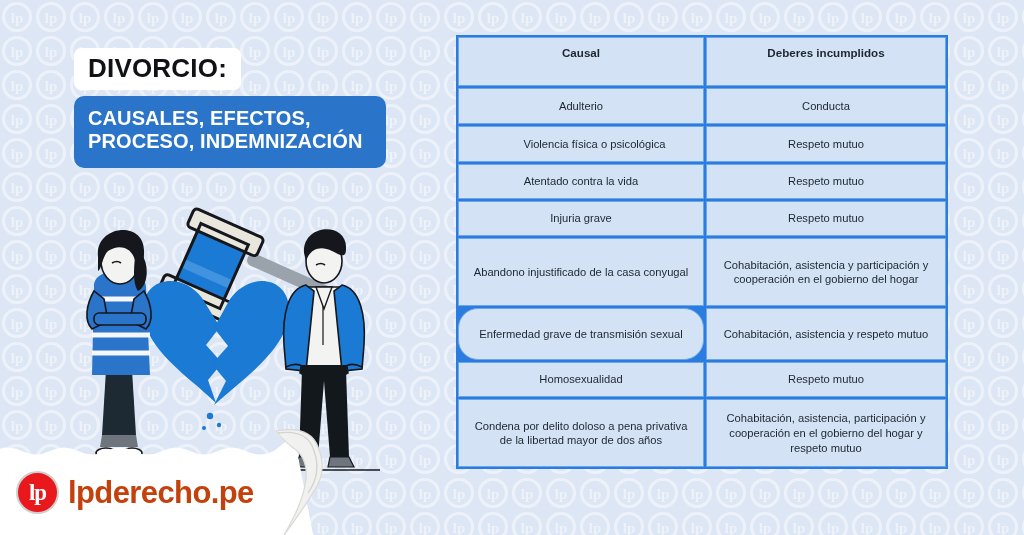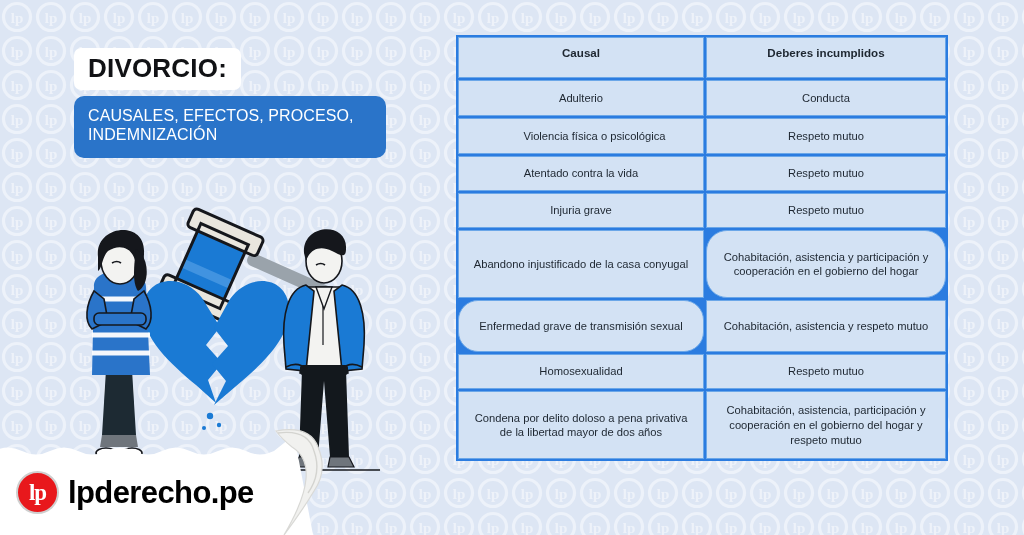--- a/index.html
+++ b/index.html
@@ -39,22 +39,22 @@
     font-size: 26px;
     font-weight: bold;
     letter-spacing: .2px;
     padding: 5px 14px 6px 14px;
     border-radius: 7px;
   }
   #title-main {
     margin-top: 6px;
     background: #2a74c9;
     color: #ffffff;
-    font-size: 16px;
-    font-weight: normal;
+    font-size: 20px;
+    font-weight: bold;
     line-height: 1.17;
     padding: 11px 14px 14px 14px;
     border-radius: 10px;
     letter-spacing: .1px;
   }
   
   #illustration {
     position: absolute;
     left: 80px;
     top: 195px;
@@ -88,21 +88,21 @@
     align-items: center;
     justify-content: center;
     color: #ffffff;
     font-family: "Liberation Serif", serif;
     font-weight: bold;
     font-size: 23px;
     line-height: 1;
     letter-spacing: -1px;
   }
   #logo-text {
-    color: #000000;
+    color: #c2410c;
     font-size: 31px;
     font-weight: bold;
     letter-spacing: -.6px;
     text-align: right;
   }
   
   #table-wrap {
     position: absolute;
     left: 456px;
     top: 35px;
@@ -124,21 +124,21 @@
     padding: 6px 9px;
     vertical-align: middle;
     text-align: center;
     border: 1px solid #6ba7e8;
   }
   #causal-table th {
     text-align: center;
     font-weight: bold;
     font-size: 11.6px;
     padding-top: 7px;
-    padding-bottom: 17px;
+    padding-bottom: 25px;
   }
   #causal-table col.c1 { width: 246px; }
   #causal-table col.c2 { width: 240px; }
 </style>
 </head>
 <body>
 
 <div id="canvas">
 
   <svg id="bg-pattern" viewBox="0 0 1024 535" preserveAspectRatio="none">
@@ -263,21 +263,21 @@
           <tr>
             <td style="height: 21px; margin-top: 7px;">Atentado contra la vida</td>
             <td style="height: 21px;">Respeto mutuo</td>
           </tr>
           <tr>
             <td style="height: 21px;">Injuria grave</td>
             <td style="height: 21px;">Respeto mutuo</td>
           </tr>
           <tr>
             <td style="height: 54px;">Abandono injustificado de la casa conyugal</td>
-            <td style="height: 54px; border-radius: 21px;">Cohabitación, asistencia y participación y cooperación en el gobierno del hogar</td>
+            <td style="height: 54px;">Cohabitación, asistencia y participación y cooperación en el gobierno del hogar</td>
           </tr>
           <tr>
             <td style="height: 38px; border-radius: 20px;">Enfermedad grave de transmisión sexual</td>
             <td style="height: 38px;">Cohabitación, asistencia y respeto mutuo</td>
           </tr>
           <tr>
             <td style="height: 21px;">Homosexualidad</td>
             <td style="height: 21px;">Respeto mutuo</td>
           </tr>
           <tr>

